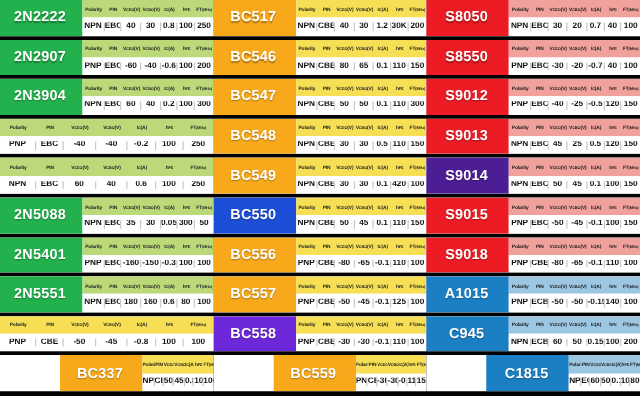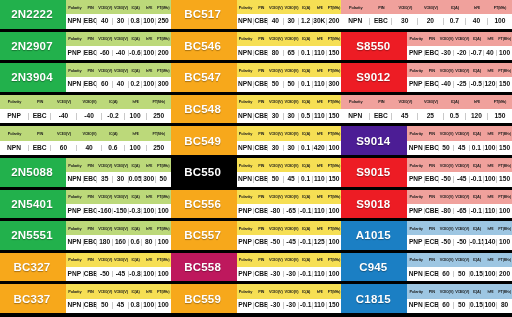--- a/index.html
+++ b/index.html
@@ -29,21 +29,21 @@
   }
   .card {
     flex: 1 1 0;
     display: flex;
     flex-direction: row;
     align-items: stretch;
     margin-bottom: 3px;
     overflow: hidden;
     background: #ffffff;
   }
-  .card:last-child { margin-bottom: 4px; }
+  .card:last-child { margin-bottom: 4px; padding-left: 48px; }
 
   .part-name {
     width: 66px;
     flex: 0 0 66px;
     display: flex;
     align-items: center;
     justify-content: center;
     color: #ffffff;
     font-size: 11.5px;
     font-weight: bold;
@@ -290,21 +290,20 @@
             <div class="vcell c-pin">EBC</div>
             <div class="vcell c-vceo">180</div>
             <div class="vcell c-vcbo">160</div>
             <div class="vcell c-ic">0.6</div>
             <div class="vcell c-hfe">80</div>
             <div class="vcell c-ft">100</div>
           </div>
         </div>
       </div>
       <div class="card">
-        <div class="part-name" style="background:#f7a81b">BC327</div>
         <div class="spec-table">
           <div class="spec-head" style="background:#f6df54">
             <div class="hcell c-pol">Polarity</div>
             <div class="hcell c-pin">PIN</div>
             <div class="hcell c-vceo">V<span class="sub">CEO</span>(V)</div>
             <div class="hcell c-vcbo">V<span class="sub">CBO</span>(V)</div>
             <div class="hcell c-ic">I<span class="sub">C</span>(A)</div>
             <div class="hcell c-hfe">h<span class="sub">FE</span></div>
             <div class="hcell c-ft">FT<span class="sub">(MHz)</span></div>
           </div>
@@ -453,21 +452,21 @@
             <div class="vcell c-pin">CBE</div>
             <div class="vcell c-vceo">30</div>
             <div class="vcell c-vcbo">30</div>
             <div class="vcell c-ic">0.1</div>
             <div class="vcell c-hfe">420</div>
             <div class="vcell c-ft">100</div>
           </div>
         </div>
       </div>
       <div class="card">
-        <div class="part-name" style="background:#000000">BC550</div>
+        <div class="part-name" style="background:#1d4ed8">BC550</div>
         <div class="spec-table">
           <div class="spec-head" style="background:#f6df54">
             <div class="hcell c-pol">Polarity</div>
             <div class="hcell c-pin">PIN</div>
             <div class="hcell c-vceo">V<span class="sub">CEO</span>(V)</div>
             <div class="hcell c-vcbo">V<span class="sub">CBO</span>(V)</div>
             <div class="hcell c-ic">I<span class="sub">C</span>(A)</div>
             <div class="hcell c-hfe">h<span class="sub">FE</span></div>
             <div class="hcell c-ft">FT<span class="sub">(MHz)</span></div>
           </div>
@@ -522,21 +521,21 @@
             <div class="vcell c-pin">CBE</div>
             <div class="vcell c-vceo">-50</div>
             <div class="vcell c-vcbo">-45</div>
             <div class="vcell c-ic">-0.1</div>
             <div class="vcell c-hfe">125</div>
             <div class="vcell c-ft">100</div>
           </div>
         </div>
       </div>
       <div class="card">
-        <div class="part-name" style="background:#be185d">BC558</div>
+        <div class="part-name" style="background:#6d28d9">BC558</div>
         <div class="spec-table">
           <div class="spec-head" style="background:#f6df54">
             <div class="hcell c-pol">Polarity</div>
             <div class="hcell c-pin">PIN</div>
             <div class="hcell c-vceo">V<span class="sub">CEO</span>(V)</div>
             <div class="hcell c-vcbo">V<span class="sub">CBO</span>(V)</div>
             <div class="hcell c-ic">I<span class="sub">C</span>(A)</div>
             <div class="hcell c-hfe">h<span class="sub">FE</span></div>
             <div class="hcell c-ft">FT<span class="sub">(MHz)</span></div>
           </div>
@@ -570,20 +569,21 @@
             <div class="vcell c-vcbo">-30</div>
             <div class="vcell c-ic">-0.1</div>
             <div class="vcell c-hfe">110</div>
             <div class="vcell c-ft">150</div>
           </div>
         </div>
       </div>
     </div>
     <div class="column">
       <div class="card">
+        <div class="part-name" style="background:#ed1c24">S8050</div>
         <div class="spec-table">
           <div class="spec-head" style="background:#f0a19c">
             <div class="hcell c-pol">Polarity</div>
             <div class="hcell c-pin">PIN</div>
             <div class="hcell c-vceo">V<span class="sub">CEO</span>(V)</div>
             <div class="hcell c-vcbo">V<span class="sub">CBO</span>(V)</div>
             <div class="hcell c-ic">I<span class="sub">C</span>(A)</div>
             <div class="hcell c-hfe">h<span class="sub">FE</span></div>
             <div class="hcell c-ft">FT<span class="sub">(MHz)</span></div>
           </div>
@@ -638,20 +638,21 @@
             <div class="vcell c-pin">EBC</div>
             <div class="vcell c-vceo">-40</div>
             <div class="vcell c-vcbo">-25</div>
             <div class="vcell c-ic">-0.5</div>
             <div class="vcell c-hfe">120</div>
             <div class="vcell c-ft">150</div>
           </div>
         </div>
       </div>
       <div class="card">
+        <div class="part-name" style="background:#ed1c24">S9013</div>
         <div class="spec-table">
           <div class="spec-head" style="background:#f0a19c">
             <div class="hcell c-pol">Polarity</div>
             <div class="hcell c-pin">PIN</div>
             <div class="hcell c-vceo">V<span class="sub">CEO</span>(V)</div>
             <div class="hcell c-vcbo">V<span class="sub">CBO</span>(V)</div>
             <div class="hcell c-ic">I<span class="sub">C</span>(A)</div>
             <div class="hcell c-hfe">h<span class="sub">FE</span></div>
             <div class="hcell c-ft">FT<span class="sub">(MHz)</span></div>
           </div>

